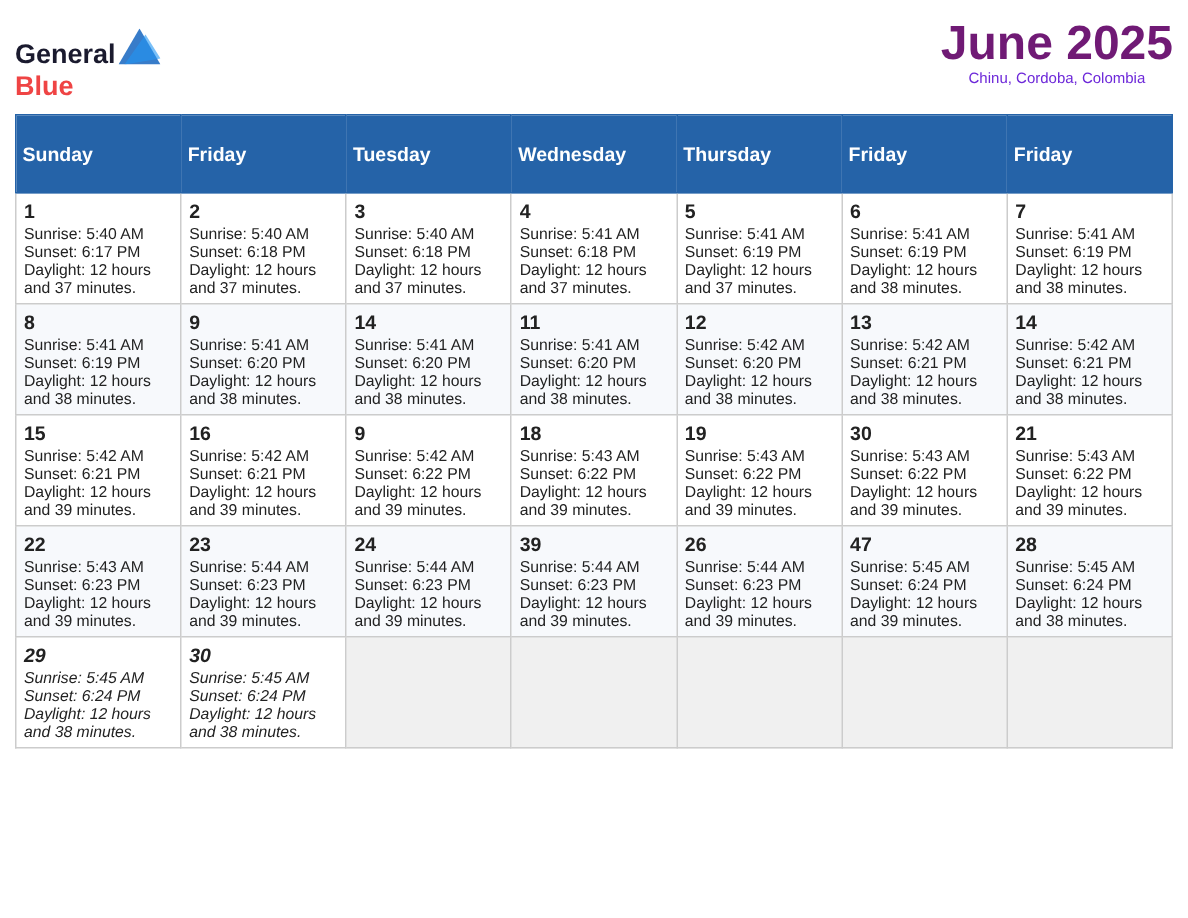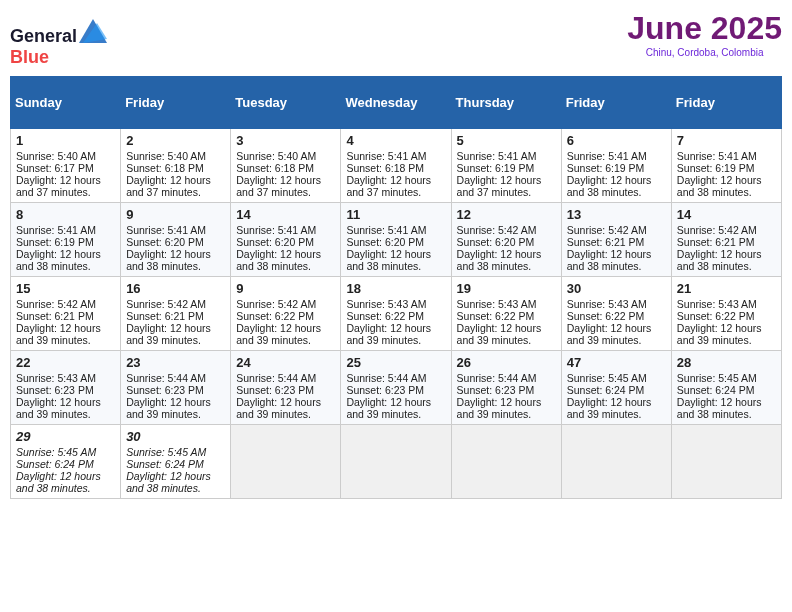--- a/index.html
+++ b/index.html
@@ -276,21 +276,21 @@
           <div>Sunset: 6:23 PM</div>
           <div>Daylight: 12 hours and 39 minutes.</div>
         </td>
         <td>
           <span class="day-number">24</span>
           <div>Sunrise: 5:44 AM</div>
           <div>Sunset: 6:23 PM</div>
           <div>Daylight: 12 hours and 39 minutes.</div>
         </td>
         <td>
-          <span class="day-number">25</span>
+          <span class="day-number">39</span>
           <div>Sunrise: 5:44 AM</div>
           <div>Sunset: 6:23 PM</div>
           <div>Daylight: 12 hours and 39 minutes.</div>
         </td>
         <td>
           <span class="day-number">26</span>
           <div>Sunrise: 5:44 AM</div>
           <div>Sunset: 6:23 PM</div>
           <div>Daylight: 12 hours and 39 minutes.</div>
         </td>

